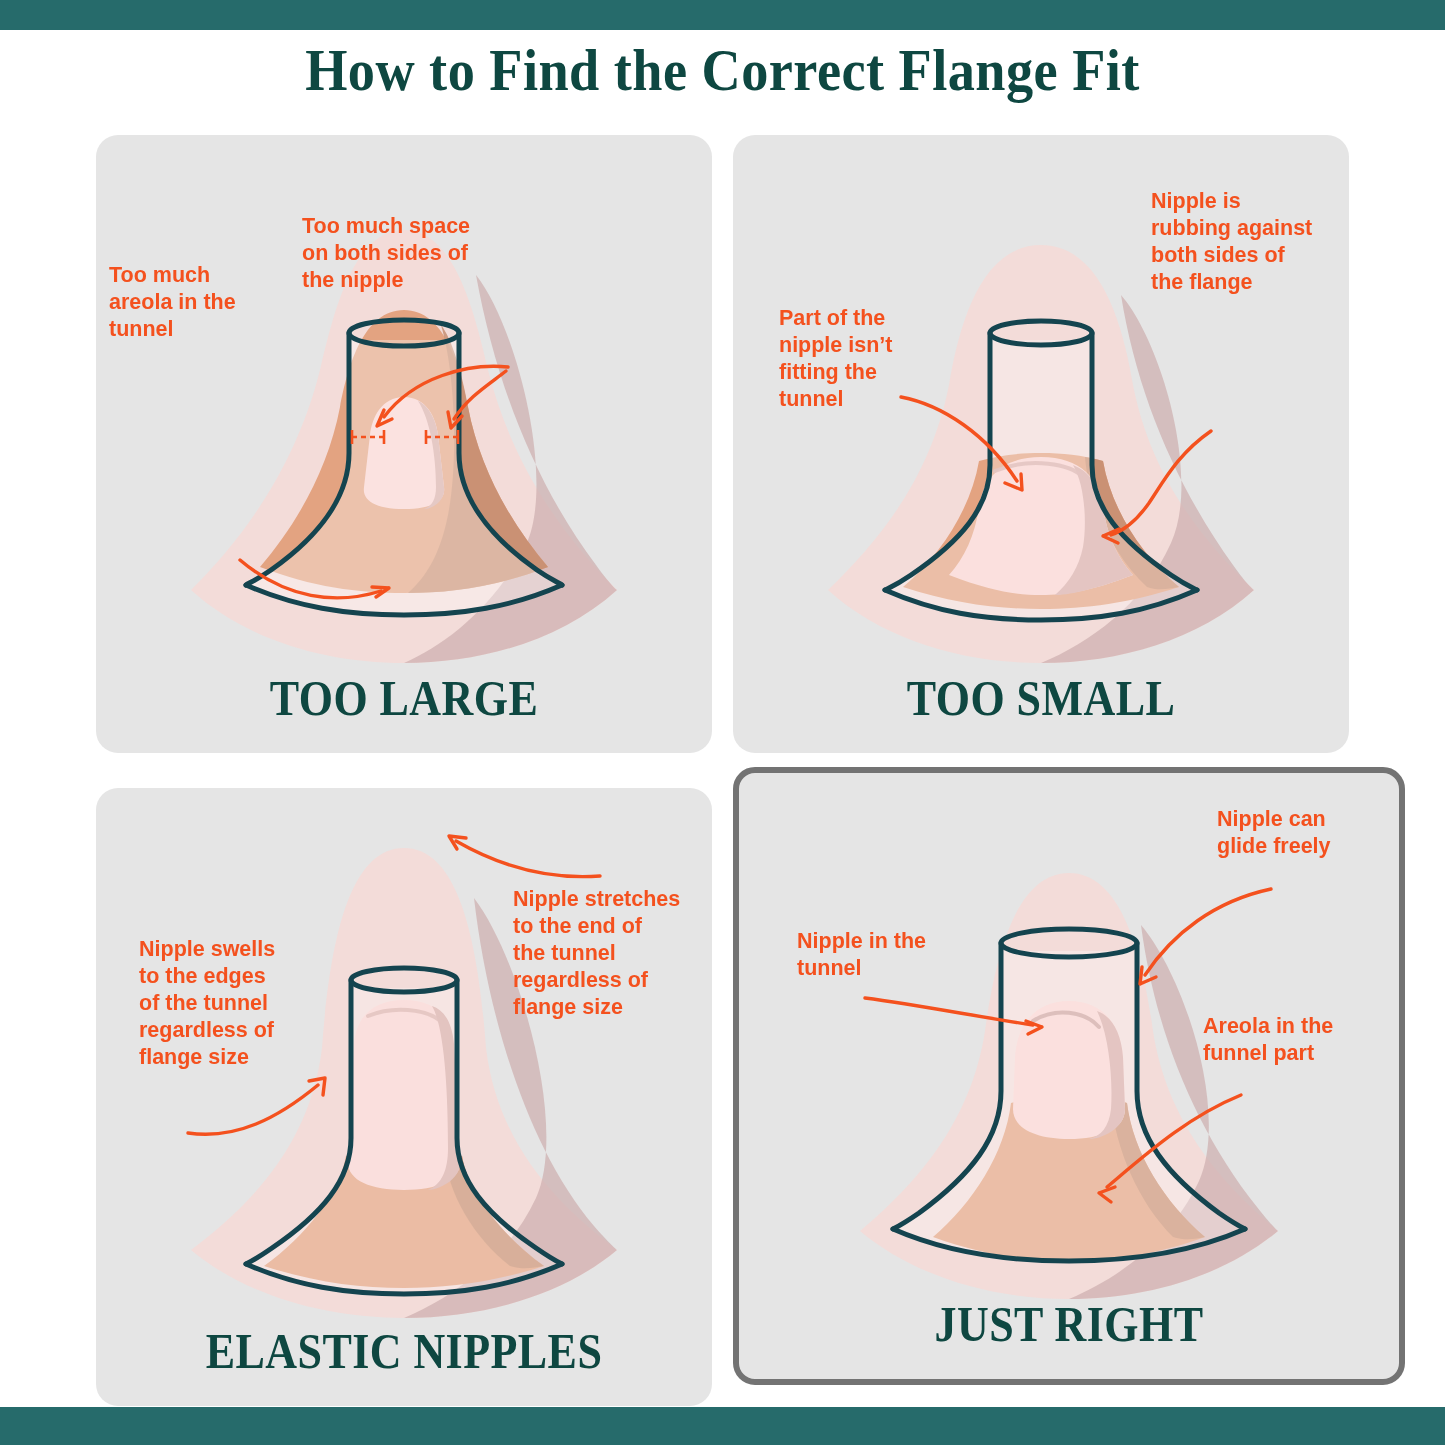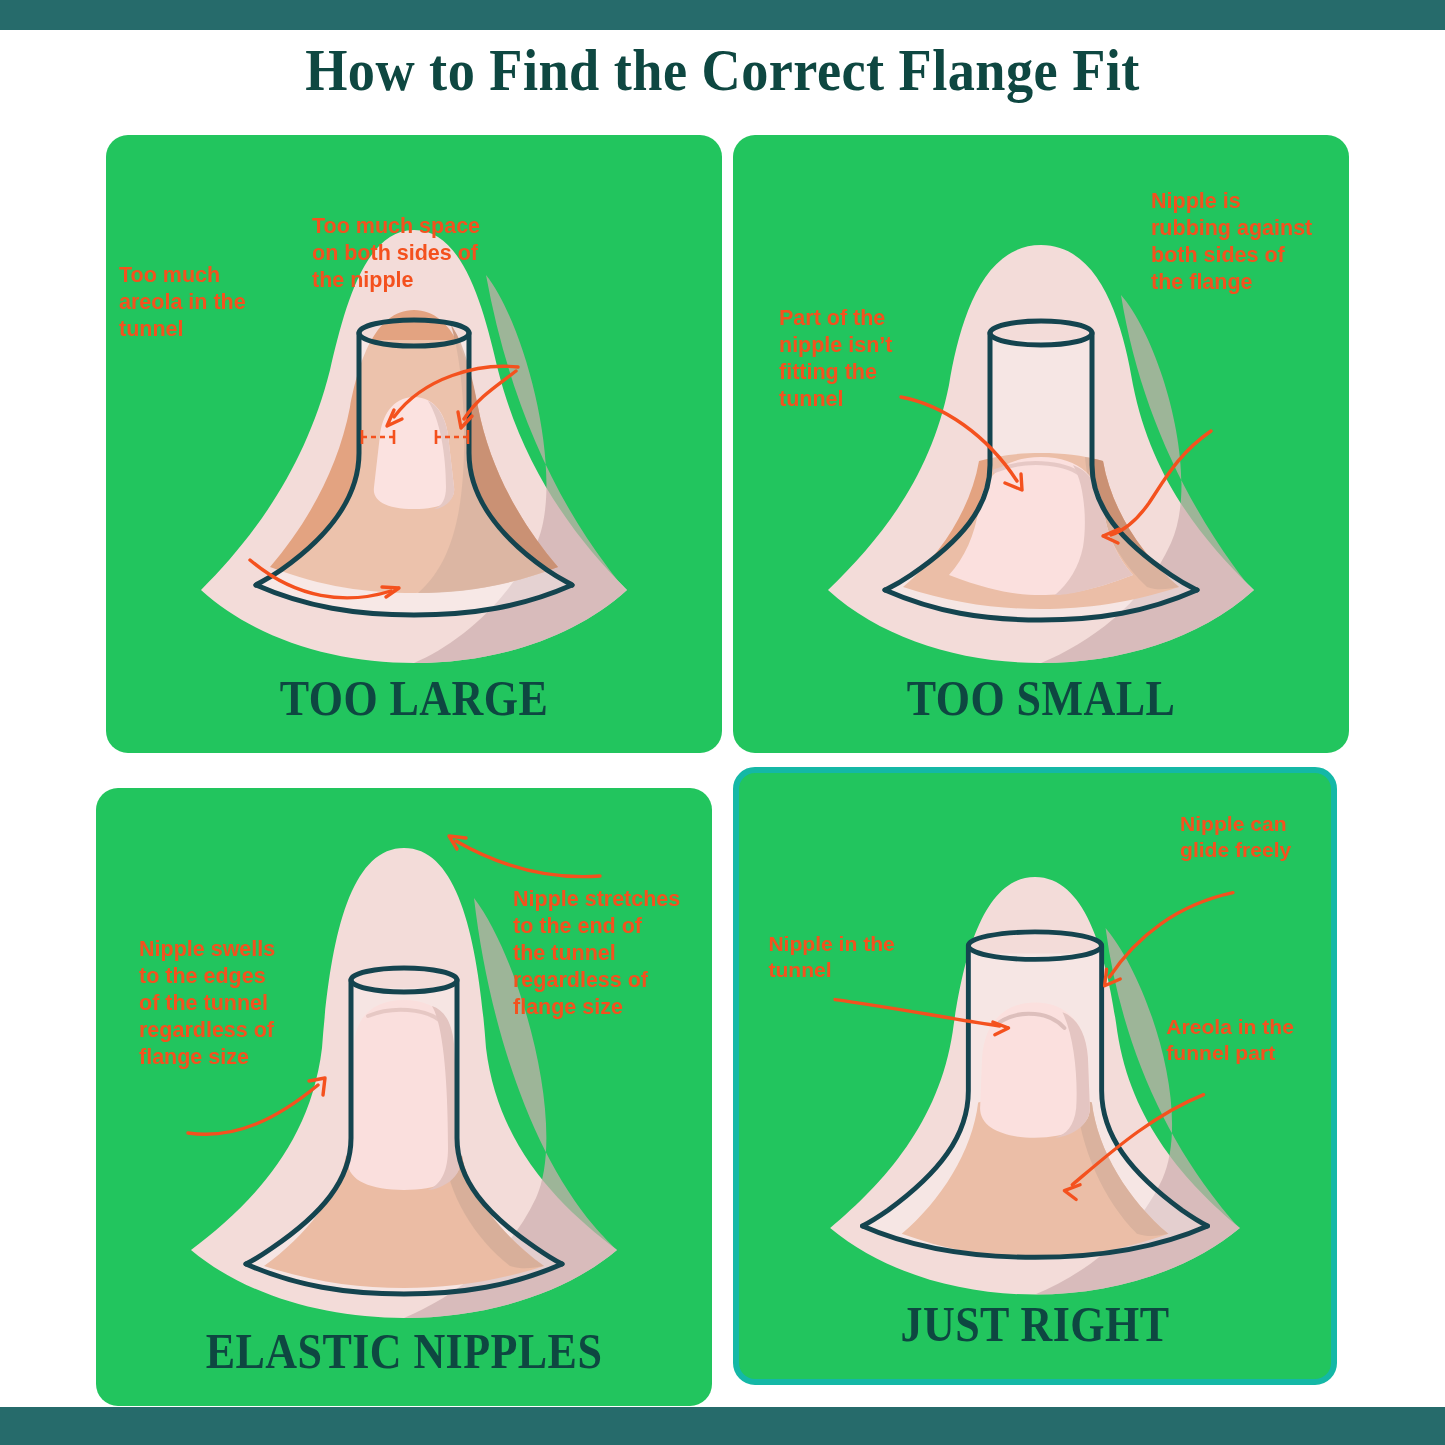--- a/index.html
+++ b/index.html
@@ -37,29 +37,29 @@
     transform: scaleX(0.92);
     white-space: nowrap;
   }
   .grid {
     position: absolute;
     left: 96px; top: 135px;
     width: 1253px; height: 1250px;
   }
   .panel {
     position: absolute;
-    background: #22c55e;
+    background: #e5e5e5;
     border-radius: 22px;
     overflow: hidden;
   }
-  .panel.p0 { left: 10px;   top: 0px;   width: 616px; height: 618px; }
+  .panel.p0 { left: 0px;   top: 0px;   width: 616px; height: 618px; }
   .panel.p1 { left: 637px; top: 0px;   width: 616px; height: 618px; }
   .panel.p2 { left: 0px;   top: 653px; width: 616px; height: 618px; }
-  .panel.p3 { left: 637px; top: 632px; width: 604px; height: 618px;
-              border: 6px solid #14b8a6; }
+  .panel.p3 { left: 637px; top: 632px; width: 672px; height: 618px;
+              border: 6px solid #737373; }
   .panel-title {
     position: absolute;
     left: 0; bottom: 26px;
     width: 100%;
     text-align: center;
     color: #0E4741;
     font-family: "Liberation Serif", serif;
     font-weight: bold;
     font-size: 50px;
     letter-spacing: 0.5px;

